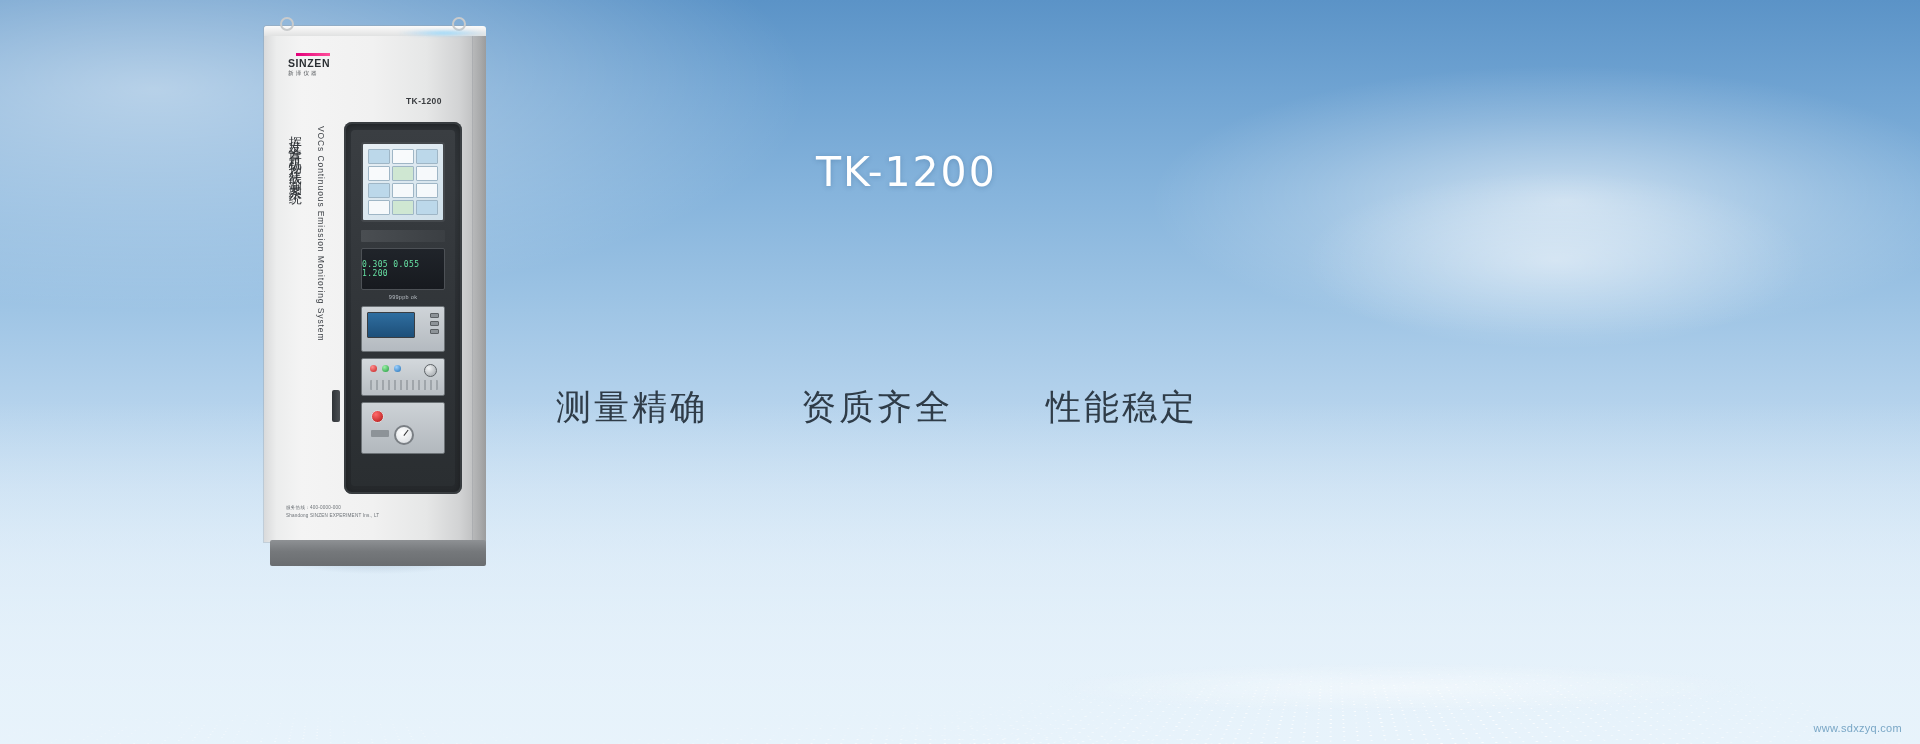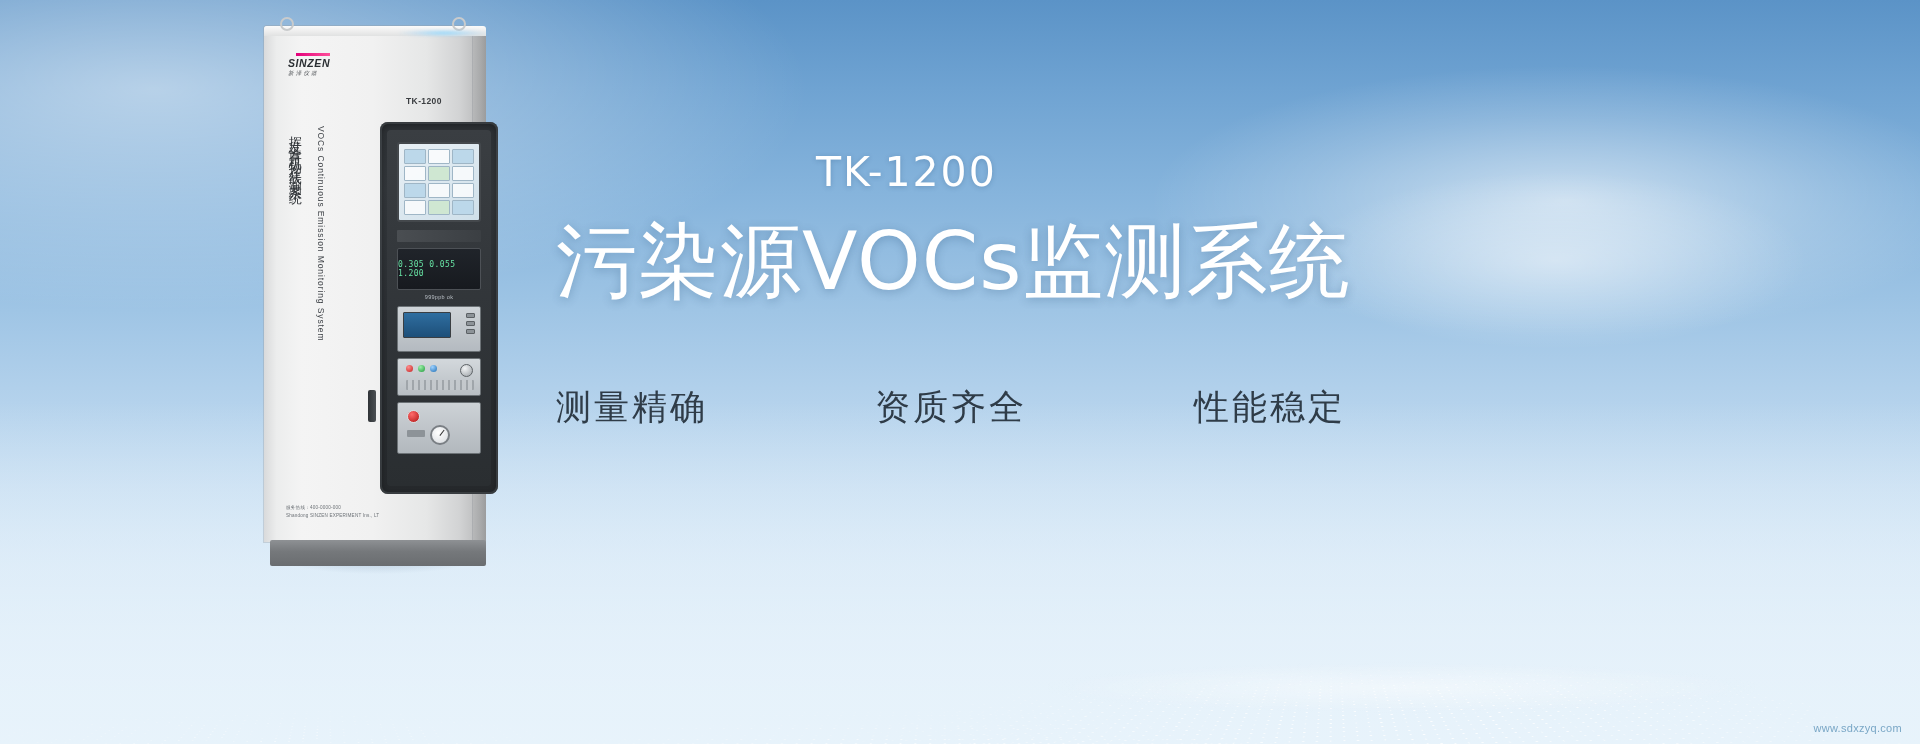--- a/index.html
+++ b/index.html
@@ -125,21 +125,21 @@
     border:2.5px solid #c9cbcc; border-radius:50%; background:transparent; }
   .eyebolt.l { left:16px; }
   .eyebolt.r { left:188px; }
 
   .cab-edge-glow {
     position:absolute; left:120px; top:3px; width:120px; height:8px;
     background:radial-gradient(ellipse 50% 60% at 50% 50%, rgba(140,215,255,0.95) 0%, rgba(120,200,255,0.25) 48%, rgba(120,200,255,0) 80%);
     filter:blur(1.5px);
   }
 
-  .logo-block { position:absolute; left:24px; top:27px; width:66px; text-align:left;font-style:italic; }
+  .logo-block { position:absolute; left:24px; top:27px; width:66px; text-align:left; }
   .logo-bar { width:34px; height:3px; margin-left:8px;
     background:linear-gradient(to right,#e2007a,#ff4f9a); }
   .logo-word { font-size:10.5px; font-weight:700; letter-spacing:0.6px; color:#2b2f33; line-height:1.15; margin-top:1px; }
   .logo-cn { font-size:5.5px; letter-spacing:2.2px; color:#4a4e52; margin-top:1px; }
 
   .cab-model { position:absolute; left:142px; top:70px; font-size:8.5px; color:#3a3d40; letter-spacing:0.4px; font-weight:600; }
 
   .vtext-cn {
     position:absolute; left:24px; top:100px;
     writing-mode:vertical-rl; text-orientation:upright;
@@ -151,21 +151,20 @@
     writing-mode:vertical-rl;
     font-size:8.5px; letter-spacing:0.9px; color:#41454a;
     white-space:nowrap;
   }
 
   .cab-door {
     position:absolute; left:80px; top:96px; width:118px; height:372px;
     background:linear-gradient(to bottom,#2d3135 0%,#33373b 18%,#2b2f33 55%,#26292c 100%);
     border-radius:8px;
     box-shadow:inset 0 0 0 2px rgba(80,85,90,0.5), inset 0 2px 8px rgba(0,0,0,0.45);
-    margin-left:36px;
   }
   .door-inner {
     position:absolute; left:7px; top:8px; right:7px; bottom:8px;
     background:linear-gradient(to bottom,#3a3e42 0%,#33373b 40%,#2a2e31 100%);
     border-radius:4px;
   }
   .hmi {
     position:absolute; left:10px; top:12px; width:84px; height:80px;
     background:linear-gradient(145deg,#e9f0f5,#cfe0ea);
     border:2px solid #44484c; border-radius:3px;
@@ -256,21 +255,21 @@
     position:absolute; left:0; top:218px; width:790px;
     text-align:center;
     font-size:81px; line-height:1.08; color:#ffffff; font-weight:400;
     letter-spacing:1px;
     text-shadow:0 2px 10px rgba(35,75,115,0.30);
     font-family:"DejaVu Sans","Liberation Sans",sans-serif;
     white-space:nowrap;
   }
   .features {
     position:absolute; left:0; top:384px; width:790px;
-    display:flex; justify-content:space-between; gap:60px;
+    display:flex; justify-content:flex-start; gap:93px;
     font-size:35px; color:#2f3c48; letter-spacing:3px;
     font-family:Liberation Serif, serif;
   }
   .feature-item { white-space:nowrap; }
 
   .watermark {
     position:absolute; right:18px; bottom:10px;
     font-size:11px; color:#7aa7c6; letter-spacing:0.3px;
   }
 </style>
@@ -370,21 +369,20 @@
         <div>服务热线：400-0000-000</div>
         <div>Shandong SINZEN EXPERIMENT Ins., LT</div>
       </div>
 
     </div>
     <div class="cab-base"></div>
   </div>
 
   <div id="content">
     <div class="eyebrow">TK-1200</div>
-    <div class="headline">污染源VOCs监测系统</div>
     <div class="features">
       <div class="feature-item">测量精确</div>
       <div class="feature-item">资质齐全</div>
       <div class="feature-item">性能稳定</div>
     </div>
   </div>
 
   <div class="watermark">www.sdxzyq.com</div>
 
 </div>

